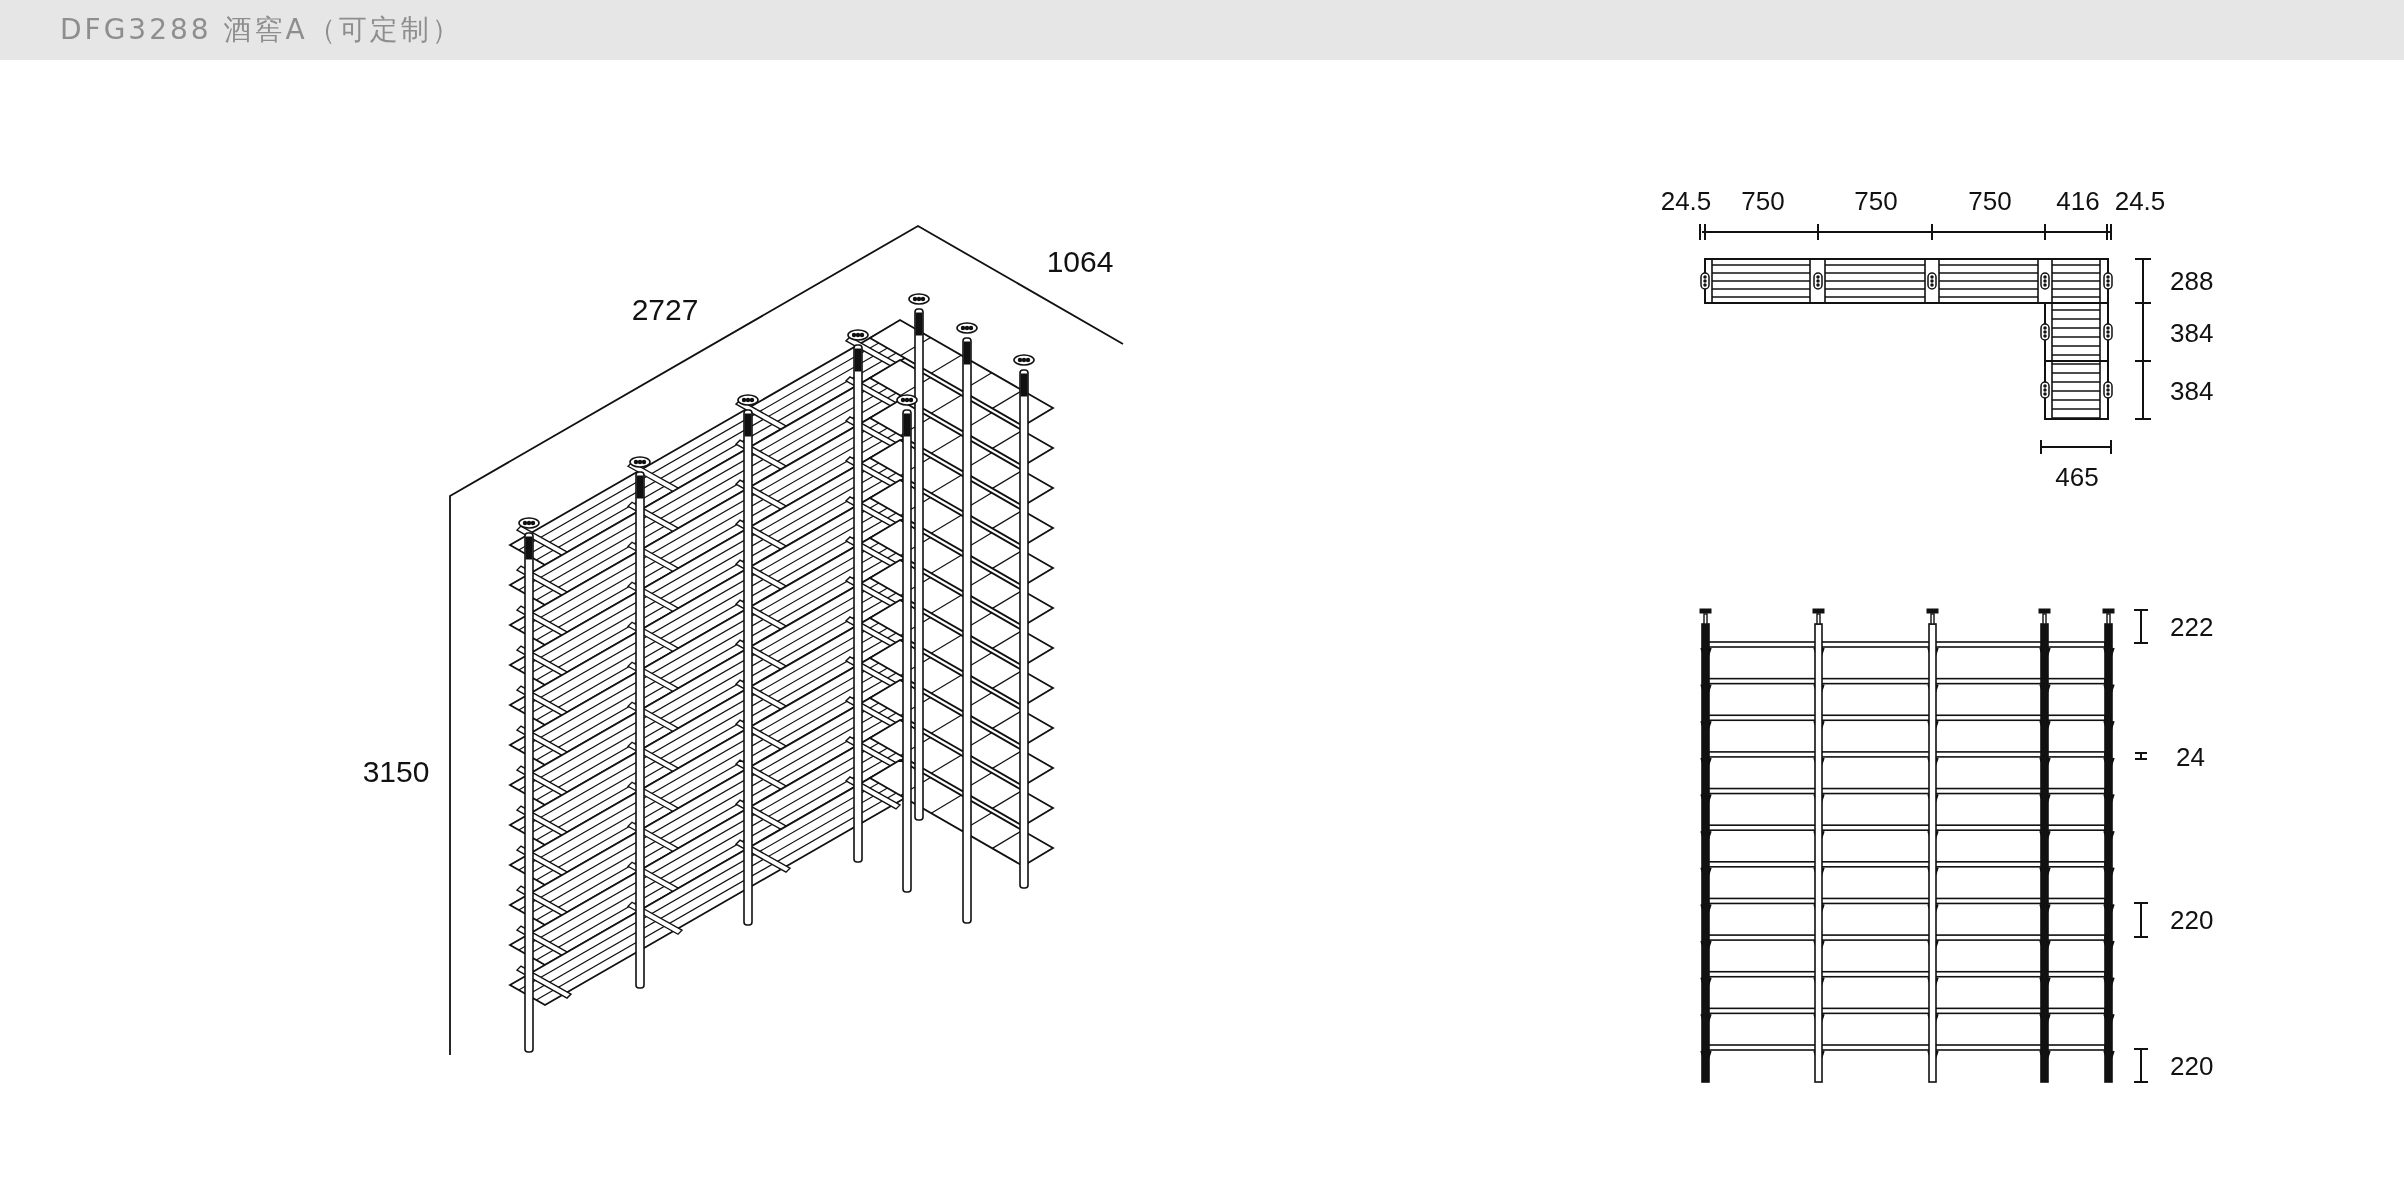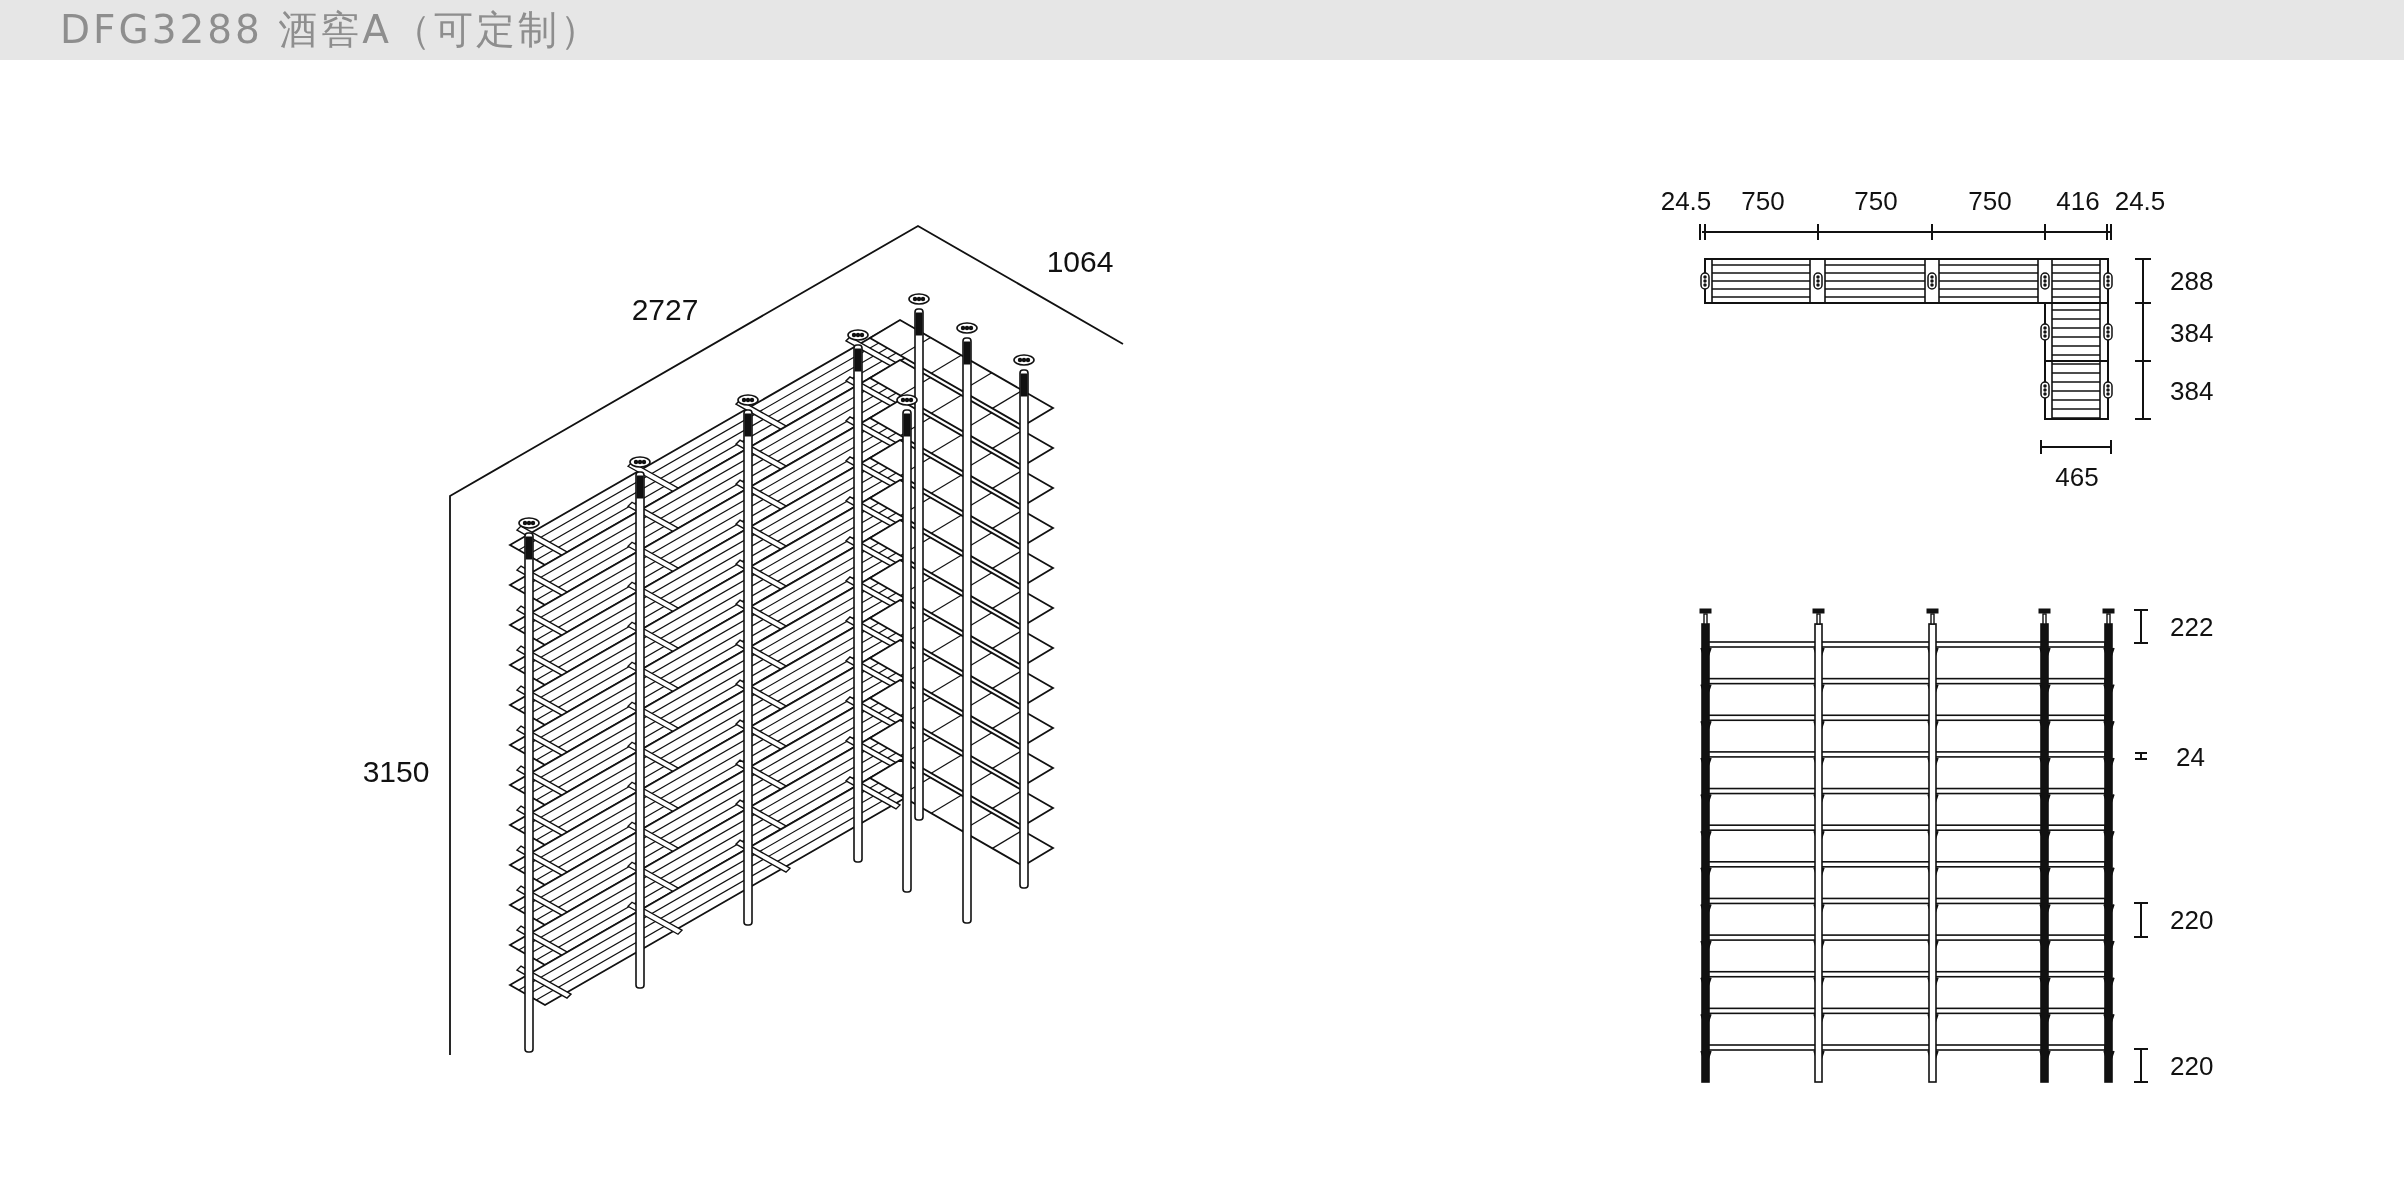--- a/index.html
+++ b/index.html
@@ -1,19 +1,19 @@
 <!DOCTYPE html>
 <html><head>
 <meta charset="utf-8">
 <style>
   html, body { margin: 0; padding: 0; background: #ffffff; }
   body { width: 2404px; height: 1202px; position: relative; overflow: hidden;
          font-family: "Liberation Sans", "DejaVu Sans", sans-serif; }
   .header { position: absolute; left: 0; top: 0; width: 2404px; height: 60px; background: #e6e6e6; }
-  .header-title { position: absolute; left: 60px; top: 10px; font-size: 39px; color: #8e8e8e;
+  .header-title { position: absolute; left: 60px; top: 10px; font-size: 28px; color: #8e8e8e;
                   letter-spacing: 3px; line-height: 40px; font-family: "DejaVu Sans", sans-serif; }
   svg.canvas { position: absolute; left: 0; top: 0; }
   .dim-label { font-family: "Liberation Sans", "DejaVu Sans", sans-serif; font-size: 26px; fill: #111; }
   .iso-label { font-family: "Liberation Sans", "DejaVu Sans", sans-serif; font-size: 30px; fill: #111; }
 </style>
 </head>
 <body>
 
 <div class="header">
   <div class="header-title">DFG3288 酒窖A（可定制）</div>

